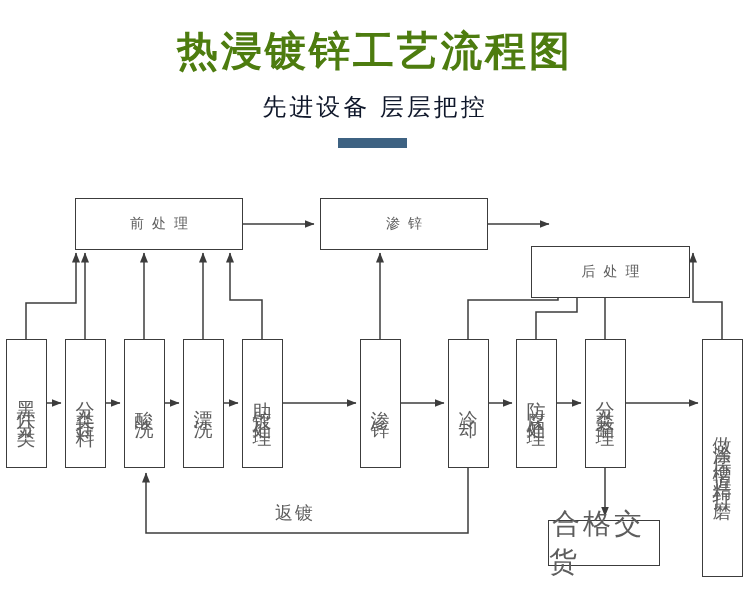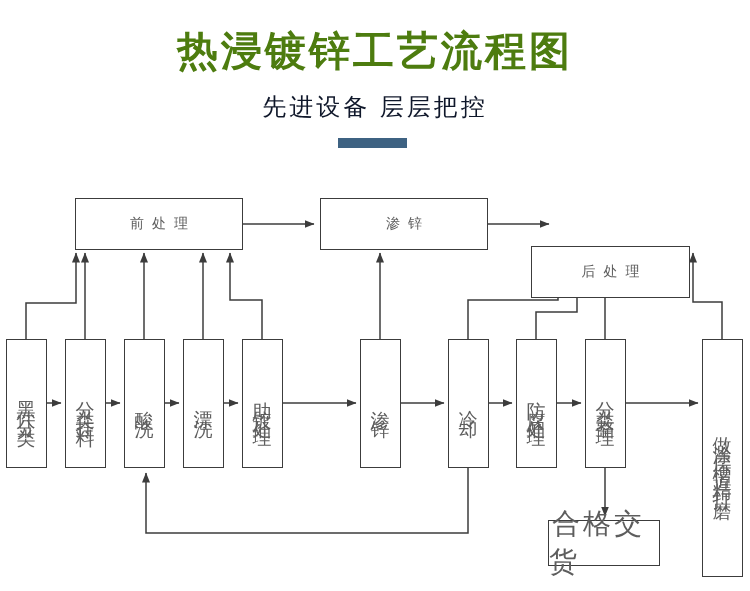--- a/index.html
+++ b/index.html
@@ -104,18 +104,19 @@
   <div class="box proc" style="left:516px;top:339px;width:41px;height:129px;">
     <span class="vtxt">防腐处理</span>
   </div>
   <div class="box proc" style="left:585px;top:339px;width:41px;height:129px;">
     <span class="vtxt">分类整理</span>
   </div>
   <div class="box proc" style="left:702px;top:339px;width:41px;height:238px;">
     <span class="vtxt">做涂层槽道精打磨</span>
   </div>
 
+  <div class="flow-label" style="left:250px;top:501px;width:90px;">返镀</div>
 
   <div class="box delivery" style="left:548px;top:520px;width:112px;height:46px;">
     <span>合格交货</span>
   </div>
 
 </div>
 
 </body></html>

